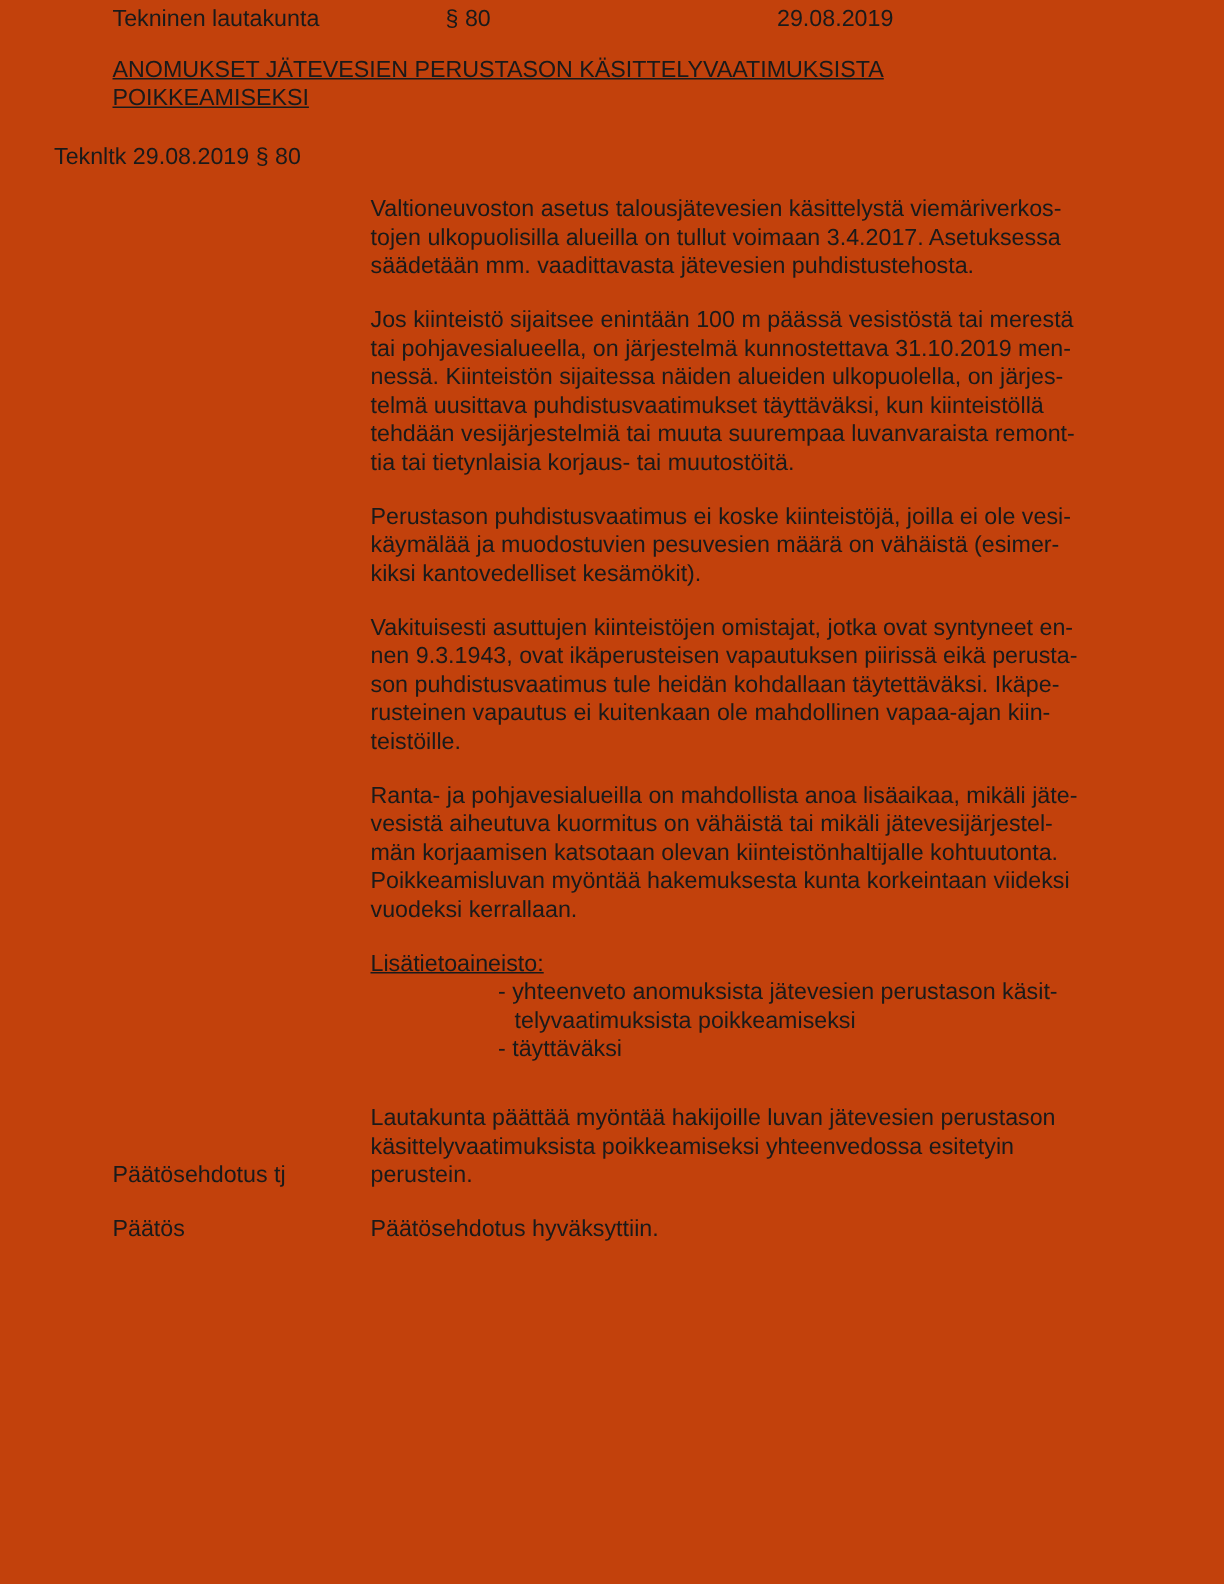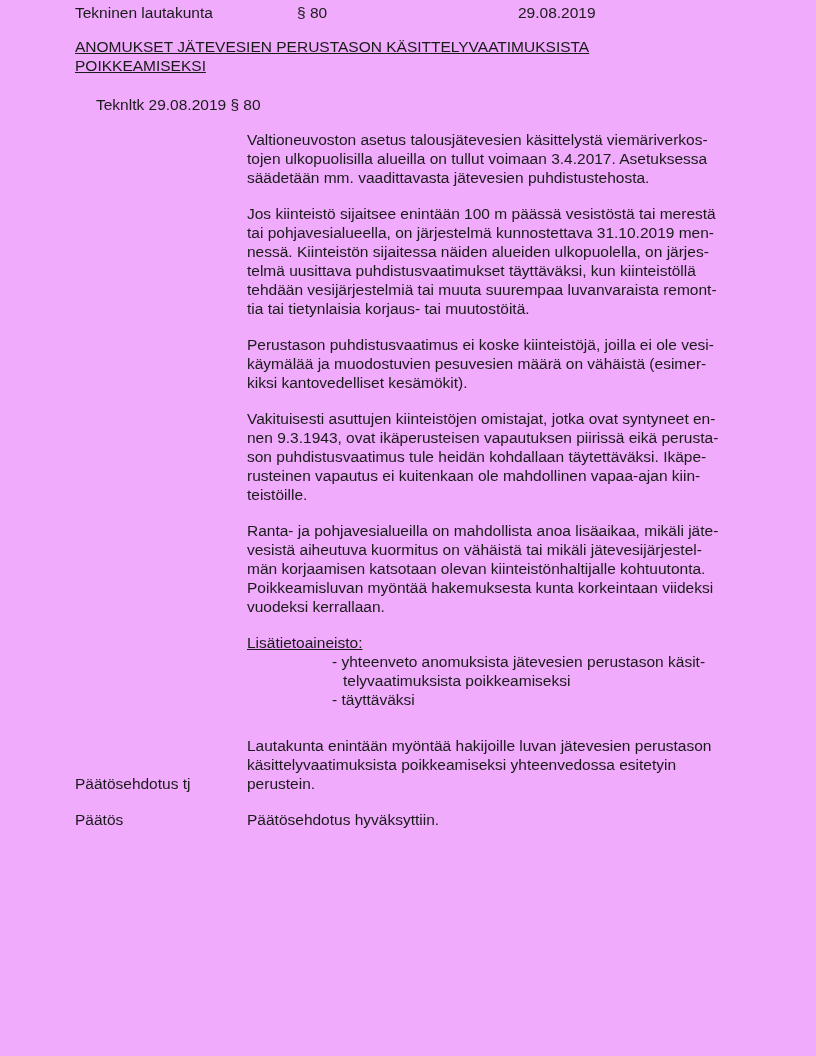--- a/index.html
+++ b/index.html
@@ -5,21 +5,21 @@
 <style>
   html, body {
     margin: 0;
     padding: 0;
     background: #ffffff;
   }
   .page {
     position: relative;
     width: 816px;
     height: 1056px;
-    background: #f0abfc;
+    background: #c2410c;
     box-sizing: border-box;
     padding-top: 3px;
     font-family: "Liberation Sans", "DejaVu Sans", sans-serif;
     font-size: 15.5px;
     line-height: 19px;
     color: #1a1a1a;
     overflow: hidden;
   }
   .doc-header {
     position: relative;
@@ -30,21 +30,21 @@
   .hdr-date      { position: absolute; left: 518px; top: 0; white-space: pre; }
 
   .doc-title {
     margin: 15px 0 0 75px;
     white-space: pre;
     text-decoration: underline;
   }
 
   .meta-row {
     display: flex;
-    margin: 20px 0 0 96px;
+    margin: 20px 0 0 36px;
   }
   .meta-label {
     width: 172px;
     flex: none;
     white-space: pre;
   }
   .meta-value { white-space: pre; }
 
   .content {
     margin: 16px 0 0 247px;
@@ -132,21 +132,21 @@
       <div class="attach-items">
         <div class="attach-item">- yhteenveto anomuksista jätevesien perustason käsit-
 telyvaatimuksista poikkeamiseksi</div>
         <div class="attach-item">- täyttäväksi</div>
       </div>
     </div>
   </div>
 
   <div class="decision-row">
     <div class="decision-label">Päätösehdotus tj</div>
-    <div class="decision-text">Lautakunta enintään myöntää hakijoille luvan jätevesien perustason
+    <div class="decision-text">Lautakunta päättää myöntää hakijoille luvan jätevesien perustason
 käsittelyvaatimuksista poikkeamiseksi yhteenvedossa esitetyin
 perustein.</div>
   </div>
 
   <div class="decision-row">
     <div class="decision-label">Päätös</div>
     <div class="decision-text">Päätösehdotus hyväksyttiin.</div>
   </div>
 
 </div>

